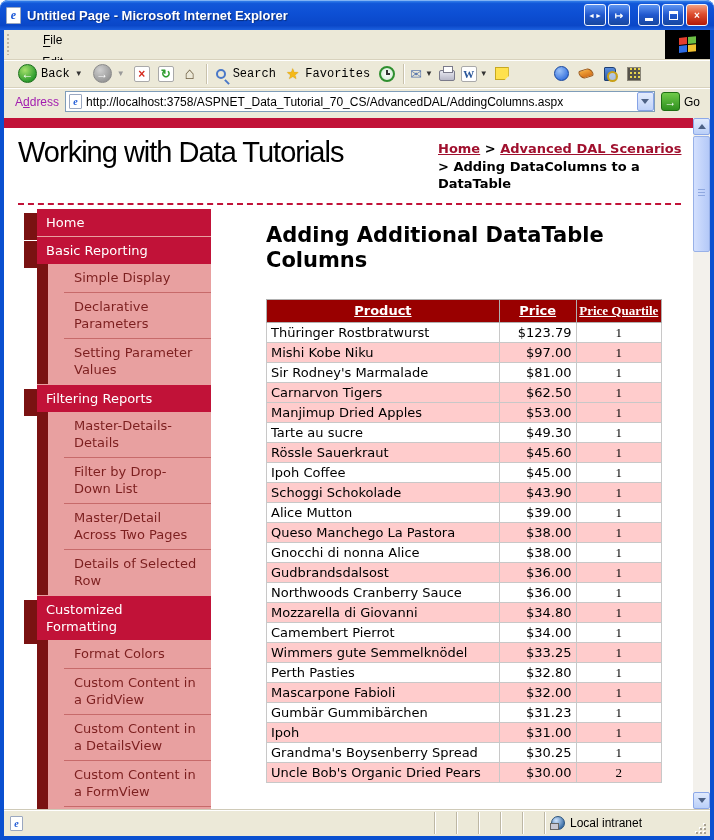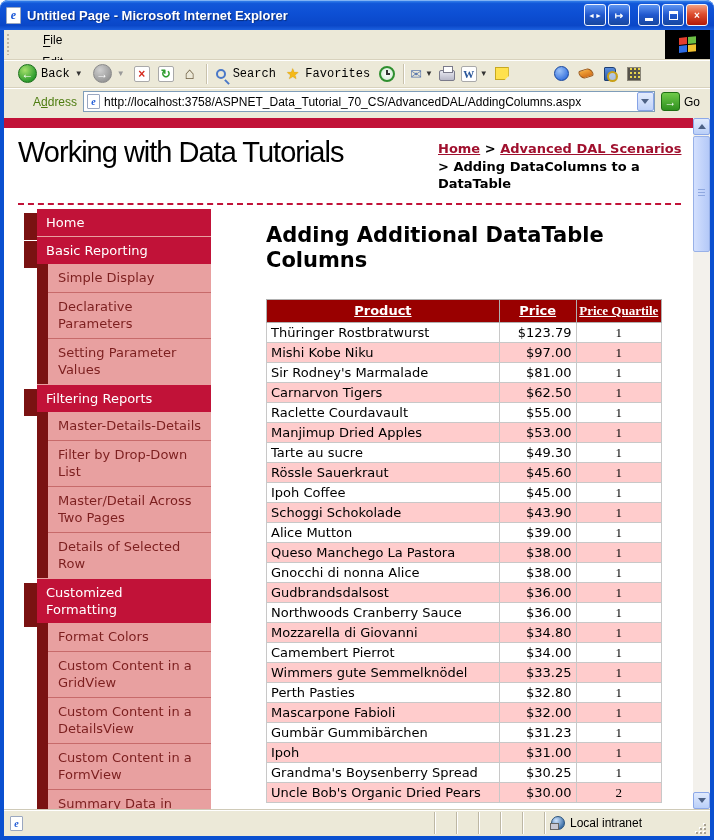--- a/index.html
+++ b/index.html
@@ -83,21 +83,21 @@
   .msn{width:15px;height:15px;border-radius:50%;background:radial-gradient(circle at 35% 30%,#9CC2F7,#1B5CD7);border:1px solid #14449E;}
   .orange-tool{width:14px;height:9px;background:linear-gradient(#F3A83C,#D4701A);border-radius:2px 6px 2px 6px;transform:rotate(-18deg);border:1px solid #9C5512;}
   .book{width:12px;height:14px;background:linear-gradient(#5B8DDB,#2B5CA8);border:1px solid #1C3E74;border-radius:1px 3px 3px 1px;position:relative;}
   .book::after{content:"";position:absolute;right:-3px;bottom:-2px;width:7px;height:7px;border:2px solid #C8A018;border-radius:50%;background:rgba(255,255,255,.6);}
   .qrgrid{width:14px;height:14px;background:
     repeating-linear-gradient(0deg,#55524A 0 2px,transparent 2px 4px),
     repeating-linear-gradient(90deg,#55524A 0 2px,#E8D44D 2px 4px);border:1px solid #8a8678;}
   
   .addressbar{height:27px;flex:none;background:#ECE9D8;display:flex;align-items:center;
     box-shadow:inset 0 1px 0 #fff;font-size:12px;padding-right:4px;}
-  .addr-label{color:#4d7c0f;padding:0 6px 0 2px;margin-left:18px;}
+  .addr-label{color:#a21caf;padding:0 6px 0 2px;}
   .addr-input{flex:1;height:21px;background:#fff;border:1px solid #7F9DB9;display:flex;align-items:center;padding-left:3px;gap:4px;overflow:hidden;}
   .ie-page.small{width:13px;height:15px;font-size:10px;line-height:13px;flex:none;}
   .addr-url{font-size:12px;color:#000;white-space:nowrap;flex:1;overflow:hidden;}
   .addr-drop{width:17px;height:19px;flex:none;background:linear-gradient(180deg,#E4ECFD,#C0D2F8);border:1px solid #86A3E6;border-radius:2px;
     display:flex;align-items:center;justify-content:center;}
   .tri-down{width:0;height:0;border-left:4px solid transparent;border-right:4px solid transparent;border-top:5px solid #4D6185;}
   .go-btn{display:flex;align-items:center;gap:4px;padding:0 6px;}
   .go-ic{width:19px;height:19px;border-radius:3px;background:linear-gradient(180deg,#6FCB49,#2F8F1F);border:1px solid #1F6E12;
     color:#fff;font-weight:bold;display:flex;align-items:center;justify-content:center;font-size:12px;}
   
@@ -110,21 +110,21 @@
   .breadcrumb{width:245px;flex:none;font-size:13px;font-weight:bold;line-height:1.35;padding-top:4px;color:#000;}
   .bc-link{color:#A0102E;text-decoration:underline;cursor:pointer;}
   .dashed{border-top:2px dashed #C11238;margin:10px 12px 0 14px;}
   .pg-body{display:flex;align-items:flex-start;padding:4px 0 0 14px;}
   
   .sidebar{width:193px;flex:none;font-size:13px;line-height:17px;}
   .nav-top{margin-left:19px;background:#C11238;color:#fff;padding:5px 24px 5px 9px;position:relative;cursor:pointer;}
   .nav-top::before{content:"";position:absolute;left:-13px;top:4px;width:13px;height:100%;background:#7A1212;}
   .nav-group + .nav-group .nav-top{border-top:1px solid #E8A0A0;}
   .nav-children{margin-left:19px;border-left:11px solid #7A1212;background:#E8A0A0;}
-  .nav-sub{padding:5px 8px 6px 10px;color:#7C1F1F;background:#E8A0A0;cursor:pointer;}
+  .nav-sub{padding:5px 8px 6px 10px;color:#7C1F1F;background:#E8A0A0;cursor:pointer;margin-left:16px;}
   .nav-sub + .nav-sub{border-top:1px solid #C76A6A;}
   
   .main{width:398px;margin-left:55px;flex:none;padding-top:14px;}
   .main-heading{font-size:21px;font-weight:bold;color:#000;line-height:1.2;margin:0 0 26px 0;}
   table.grid{border-collapse:collapse;width:396px;font-size:13px;}
   table.grid th{background:#990000;color:#fff;font-weight:bold;text-align:center;
     padding:3px 2px;border:1px solid #B0B0B0;line-height:1.25;}
   table.grid th a{color:#fff;text-decoration:underline;cursor:pointer;}
   table.grid td{border:1px solid #C8C8C8;padding:1px 4px;line-height:17px;color:#000;background:#fff;white-space:nowrap;overflow:hidden;}
   table.grid tr.alt td{background:#FFCCCC;}
@@ -364,25 +364,20 @@
                 <tr>
                   <td class="col-product">Sir Rodney's Marmalade</td>
                   <td class="col-price">$81.00</td>
                   <td class="col-quartile">1</td>
                 </tr>
                 <tr class="alt">
                   <td class="col-product">Carnarvon Tigers</td>
                   <td class="col-price">$62.50</td>
                   <td class="col-quartile">1</td>
                 </tr>
-                <tr>
-                  <td class="col-product">Raclette Courdavault</td>
-                  <td class="col-price">$55.00</td>
-                  <td class="col-quartile">1</td>
-                </tr>
                 <tr class="alt">
                   <td class="col-product">Manjimup Dried Apples</td>
                   <td class="col-price">$53.00</td>
                   <td class="col-quartile">1</td>
                 </tr>
                 <tr>
                   <td class="col-product">Tarte au sucre</td>
                   <td class="col-price">$49.30</td>
                   <td class="col-quartile">1</td>
                 </tr>

